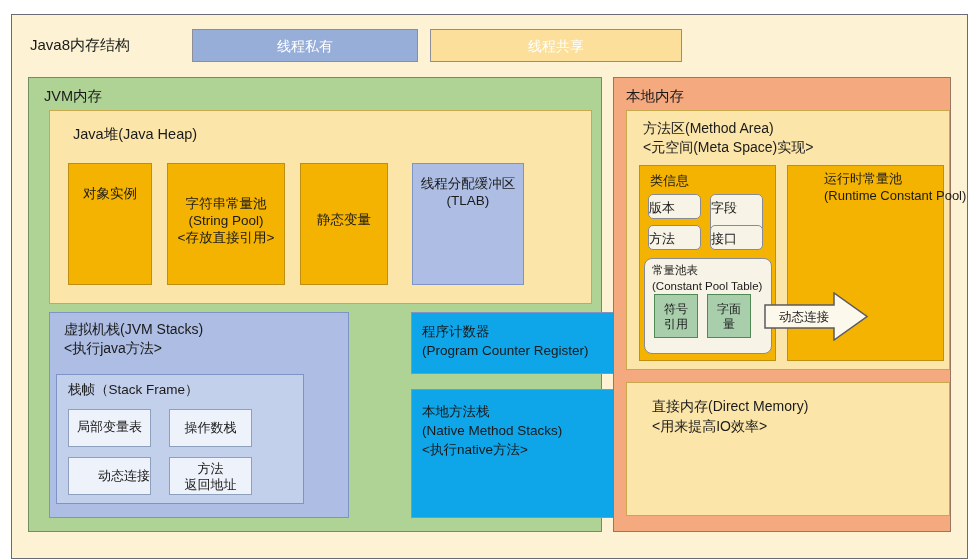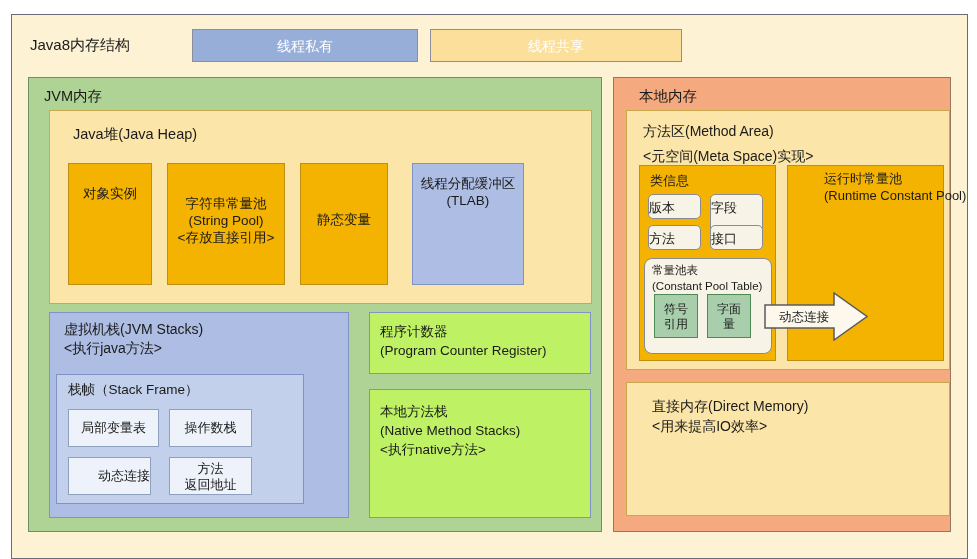--- a/index.html
+++ b/index.html
@@ -18,21 +18,21 @@
               border:1.5px solid #8e8e99;color:#ffffff;}
   #legend-private{left:192px;top:29px;width:226px;background:#97aed8;}
   #legend-shared{left:430px;top:29px;width:252px;background:#fbdf9a;}
 
   
   #jvm-panel{left:28px;top:77px;width:574px;height:455px;background:#aed395;
              border:1.5px solid #6f8f62;}
   #jvm-panel-title{left:44px;top:84px;width:240px;height:24px;line-height:24px;font-size:14.5px;}
   #native-panel{left:613px;top:77px;width:338px;height:455px;background:#f4a97f;
                 border:1.5px solid #9a7560;}
-  #native-panel-title{left:626px;top:84px;width:200px;height:24px;line-height:24px;font-size:14.5px;margin-left:13px;}
+  #native-panel-title{left:626px;top:84px;width:200px;height:24px;line-height:24px;font-size:14.5px;}
 
   
   #java-heap{left:49px;top:110px;width:543px;height:194px;background:#fbe5a8;
              border:1.5px solid #c9a94e;}
   #java-heap-title{left:73px;top:122px;width:300px;height:24px;line-height:24px;font-size:14.5px;}
   .heap-cell{border:1.5px solid #bf8f14;text-align:center;font-size:13.5px;line-height:1.25;}
   .heap-cell.orange{background:#f5b301;}
   .heap-cell.blue{background:#adbde3;border-color:#7f93c4;}
   #heap-object{left:68px;top:163px;width:84px;height:122px;}
   #heap-object .cap{padding-top:22px;}
@@ -51,40 +51,40 @@
   #jvm-stacks-title{left:64px;top:320px;width:260px;height:40px;font-size:14px;line-height:19px;}
   .frame-layer{background:#c3d0ec;border:1.5px solid #7f93c4;}
   #frame-back3{left:84px;top:356px;width:248px;height:148px;}
   #frame-back2{left:74px;top:362px;width:248px;height:142px;}
   #frame-back1{left:64px;top:368px;width:248px;height:136px;}
   #stack-frame{left:56px;top:374px;width:248px;height:130px;background:#c3d0ec;
                border:1.5px solid #7f93c4;}
   #stack-frame-title{left:68px;top:379px;width:220px;height:22px;line-height:22px;font-size:13.5px;}
   .frame-cell{background:#eef2fa;border:1.5px solid #8f9fbe;text-align:center;
               font-size:13px;line-height:1.2;}
-  #fc-local{left:68px;top:409px;width:91px;height:38px;}
+  #fc-local{left:68px;top:409px;width:83px;height:38px;font-family:Liberation Mono, monospace;}
   #fc-local .cap{padding-top:10px;}
   #fc-operand{left:169px;top:409px;width:83px;height:38px;}
   #fc-operand .cap{padding-top:10px;}
   #fc-dynamic{left:68px;top:457px;width:83px;height:38px;text-align:right;}
   #fc-dynamic .cap{padding-top:10px;}
   #fc-return{left:169px;top:457px;width:83px;height:38px;}
   #fc-return .cap{padding-top:3px;}
 
   
-  .mid-box{background:#bef264;border:1.5px solid #7f93c4;font-size:13.5px;line-height:19px;}
+  .mid-box{background:#0ea5e9;border:1.5px solid #7f93c4;font-size:13.5px;line-height:19px;margin-left:42px;}
   #pc-register{left:369px;top:312px;width:222px;height:62px;}
   #pc-register .cap{padding:9px 0 0 10px;}
   #native-stacks{left:369px;top:389px;width:222px;height:129px;}
   #native-stacks .cap{padding:12px 0 0 10px;}
 
   
   #method-area{left:626px;top:110px;width:324px;height:260px;background:#fbe5a8;
                border:1.5px solid #c9a94e;}
-  #method-area-title{left:643px;top:119px;width:300px;height:40px;font-size:14px;line-height:25px;}
+  #method-area-title{left:643px;top:119px;width:300px;height:40px;font-size:14px;line-height:19px;}
   #class-info{left:639px;top:165px;width:137px;height:196px;background:#f5b301;
               border:1.5px solid #bf8f14;}
   #class-info-title{left:650px;top:171px;width:100px;height:20px;line-height:20px;font-size:13px;}
   .ci-cell{background:#f7f3e6;border:1.5px solid #8a8a93;border-radius:5px;
            text-align:left;line-height:25px;font-size:13px;}
   #ci-version{left:648px;top:194px;width:53px;height:25px;}
   #ci-field{left:710px;top:194px;width:53px;height:41px;}
   #ci-method{left:648px;top:225px;width:53px;height:25px;}
   #ci-interface{left:710px;top:225px;width:53px;height:25px;}
   #cp-table{left:644px;top:258px;width:128px;height:96px;background:#f7f3e6;

